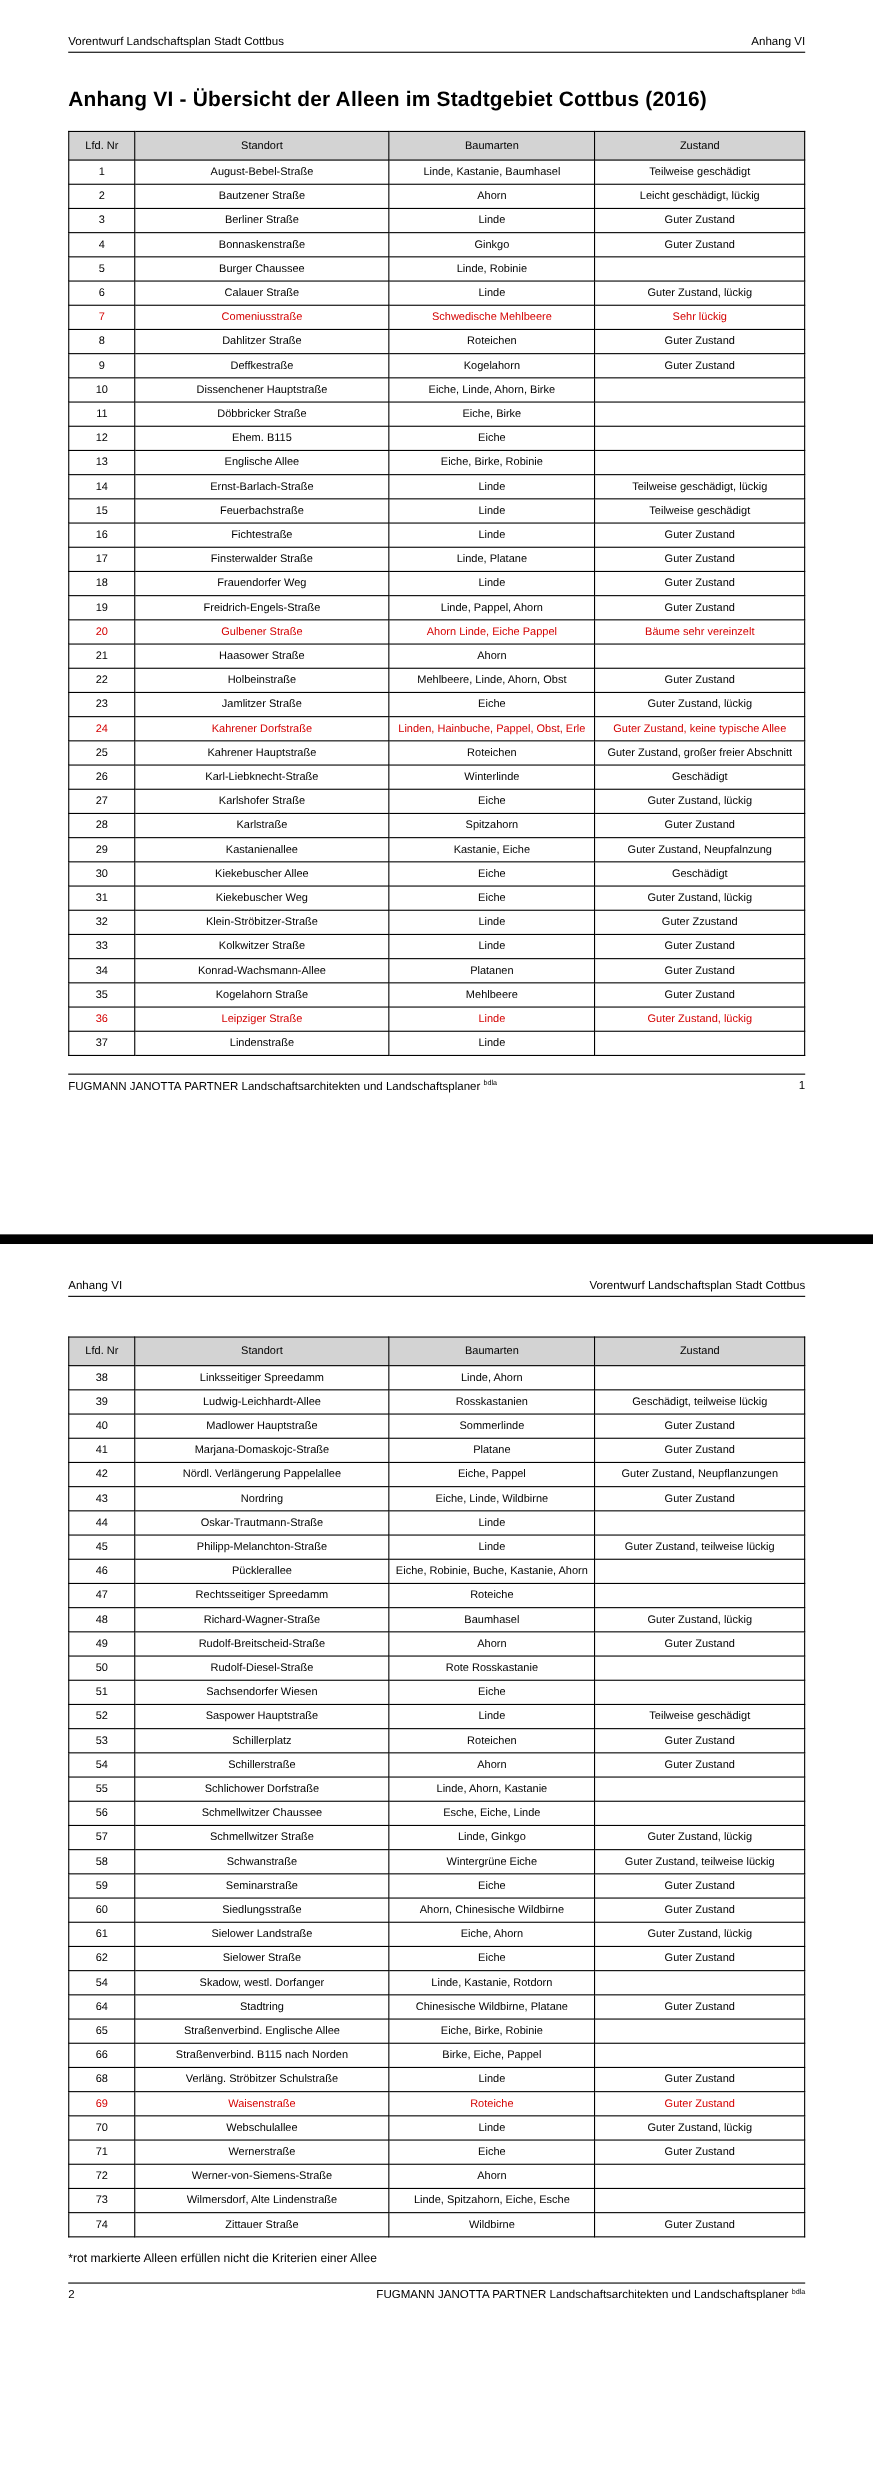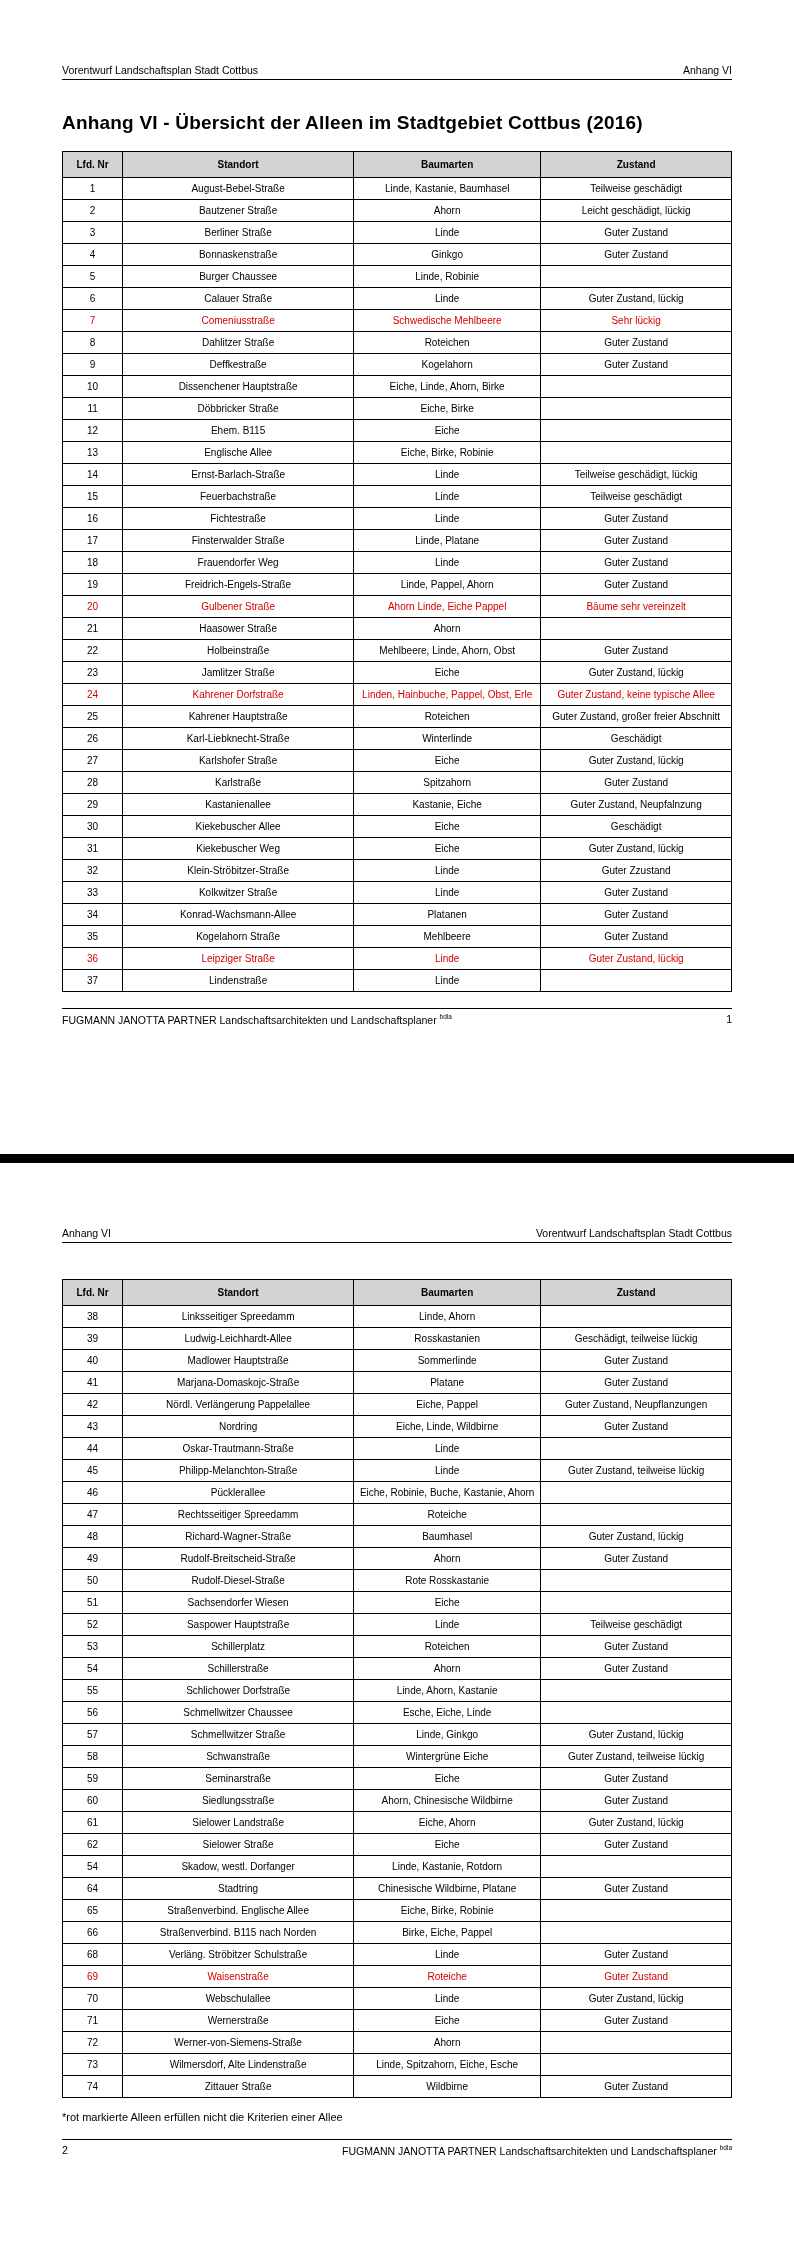--- a/index.html
+++ b/index.html
@@ -14,21 +14,20 @@
     background:#ffffff;
     font-family:"Liberation Sans", sans-serif;
     color:#000;
   }
   .page{
     width:794px;
     background:#fff;
     padding:32px 62px 0 62px;
     position:relative;
     overflow:hidden;
-    margin-top:32px;
   }
   .page-1{height:1122px;}
   .page-2{height:1120px;}
   .page-separator{
     width:794px;
     height:9px;
     background:var(--line);
   }
   .running-header{
     display:flex;
@@ -55,21 +54,21 @@
     border:1px solid var(--line);
     text-align:center;
     vertical-align:middle;
     font-size:10px;
     line-height:1.3;
     padding:4px 3px;
     overflow-wrap:break-word;
   }
   table.alleen th{
     background:var(--header-bg);
-    font-weight:bold;
+    font-weight:normal;
     padding:6px 3px;
   }
   table.alleen tr.red td{color:var(--red);}
   col.c-nr{width:9%;}
   col.c-standort{width:34.5%;}
   col.c-baumarten{width:28%;}
   col.c-zustand{width:28.5%;}
   .footnote{
     margin-top:13px;
     font-size:11px;

